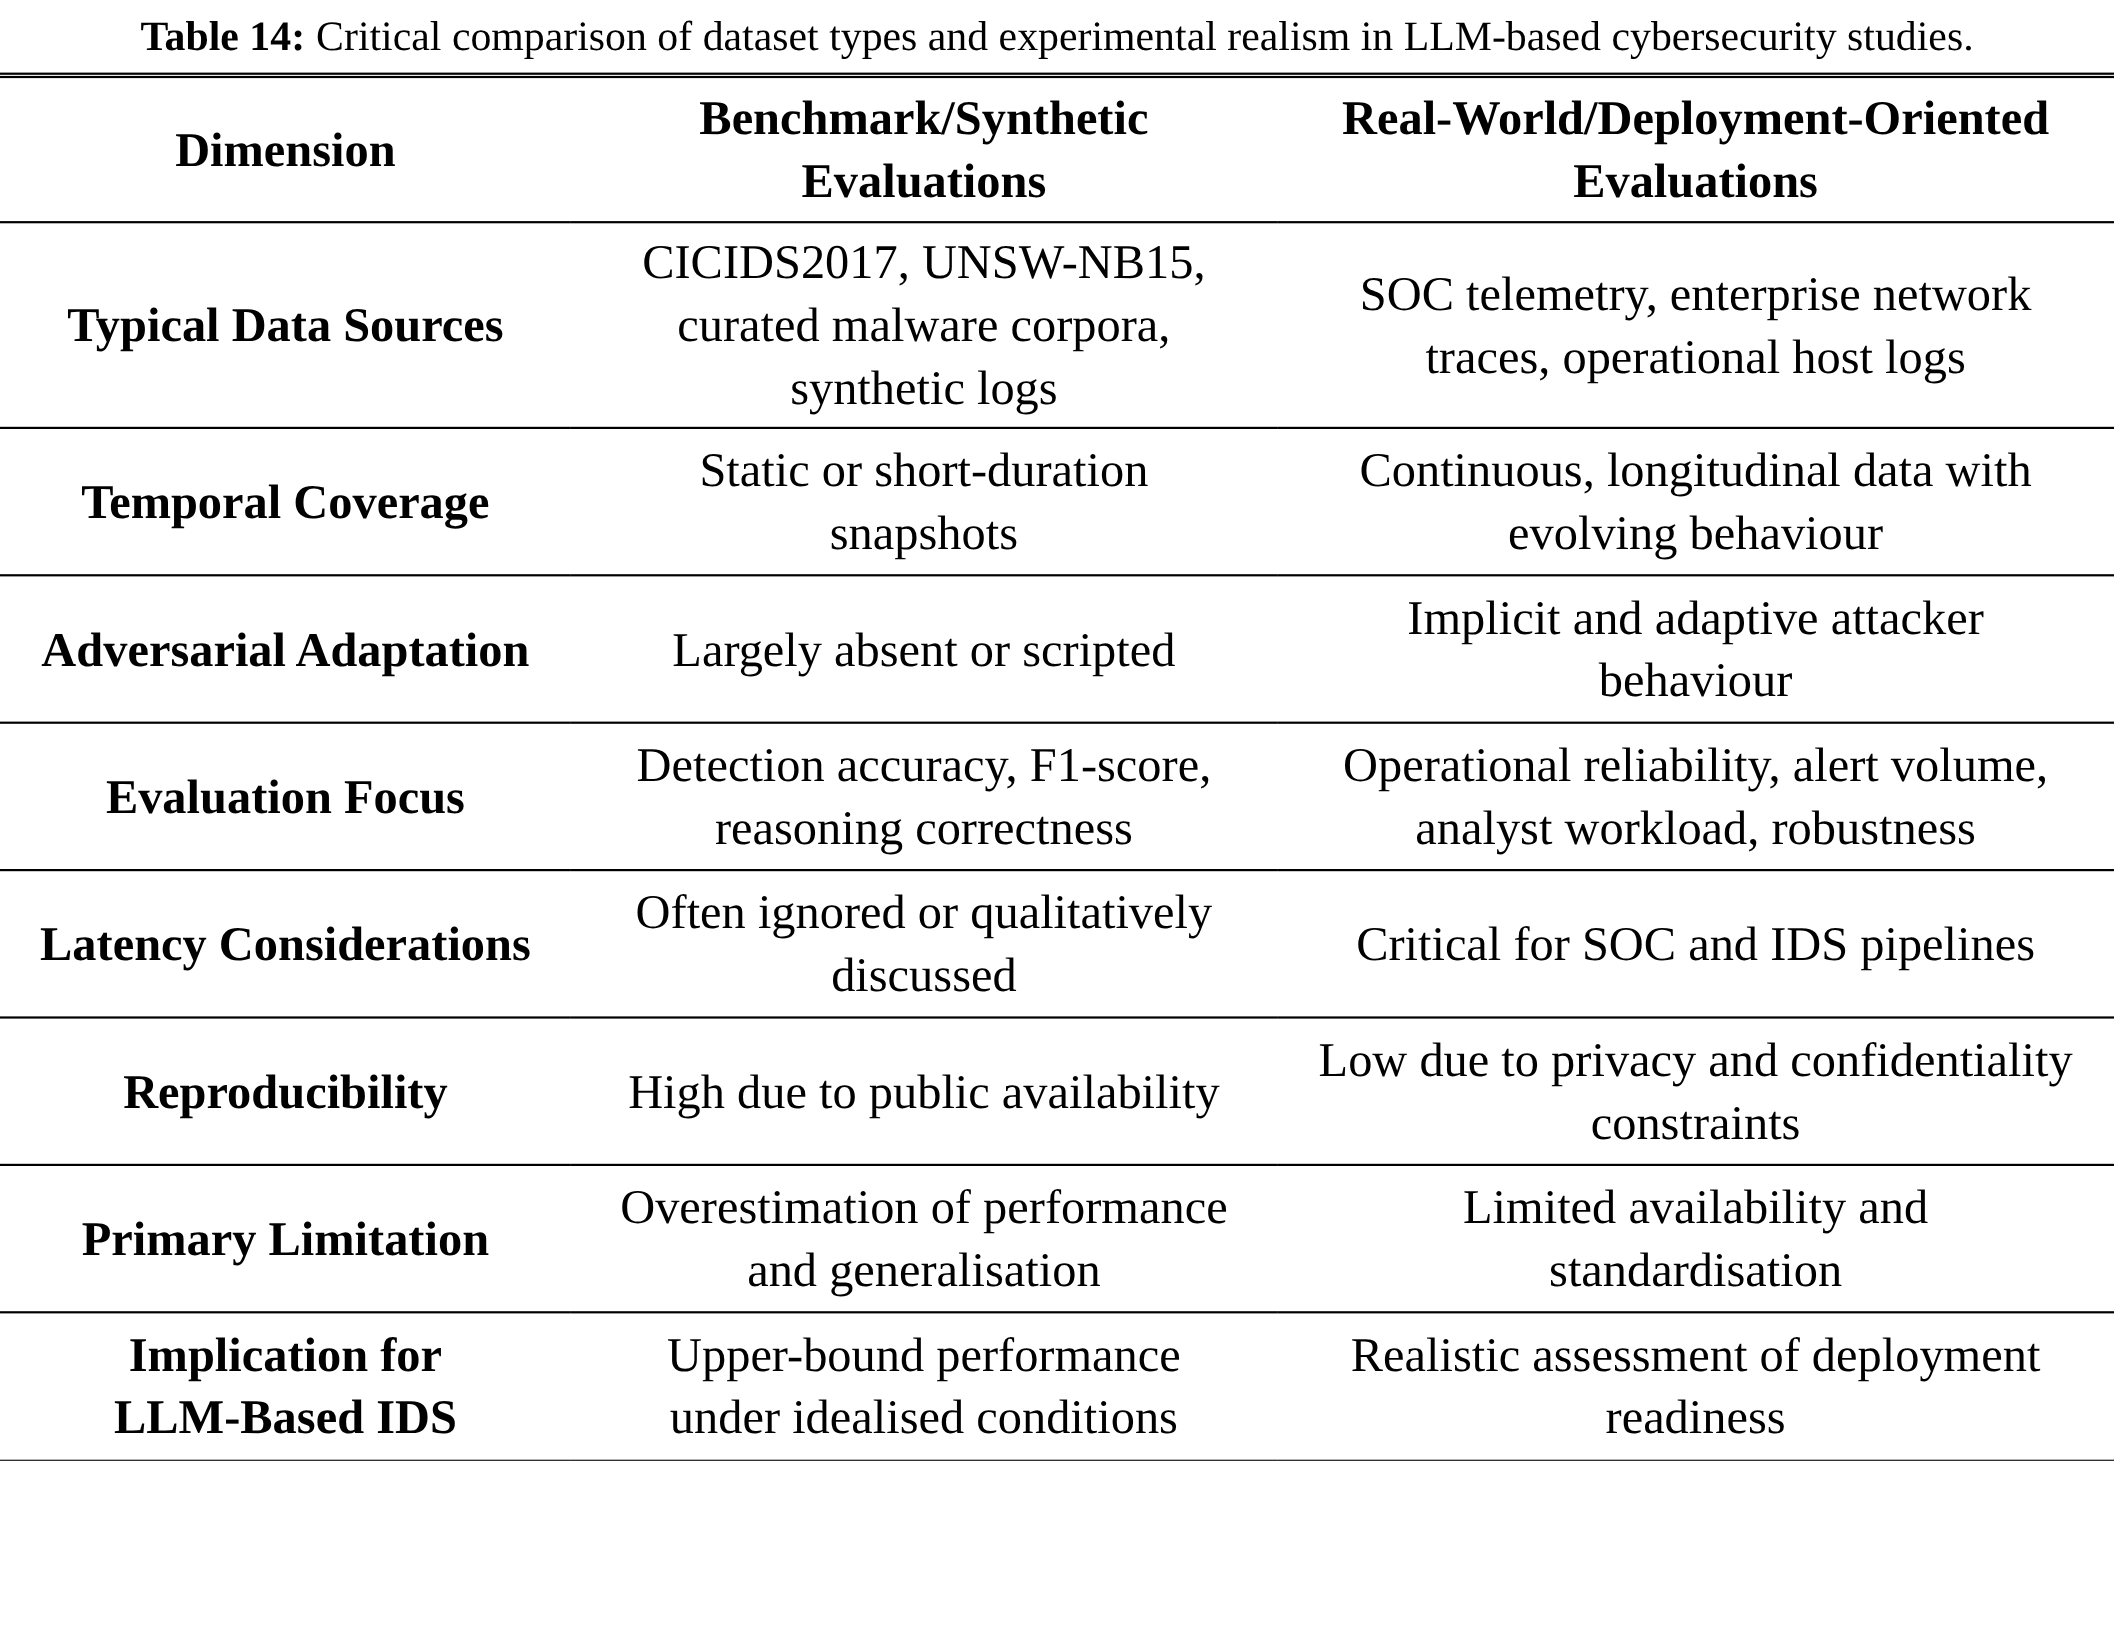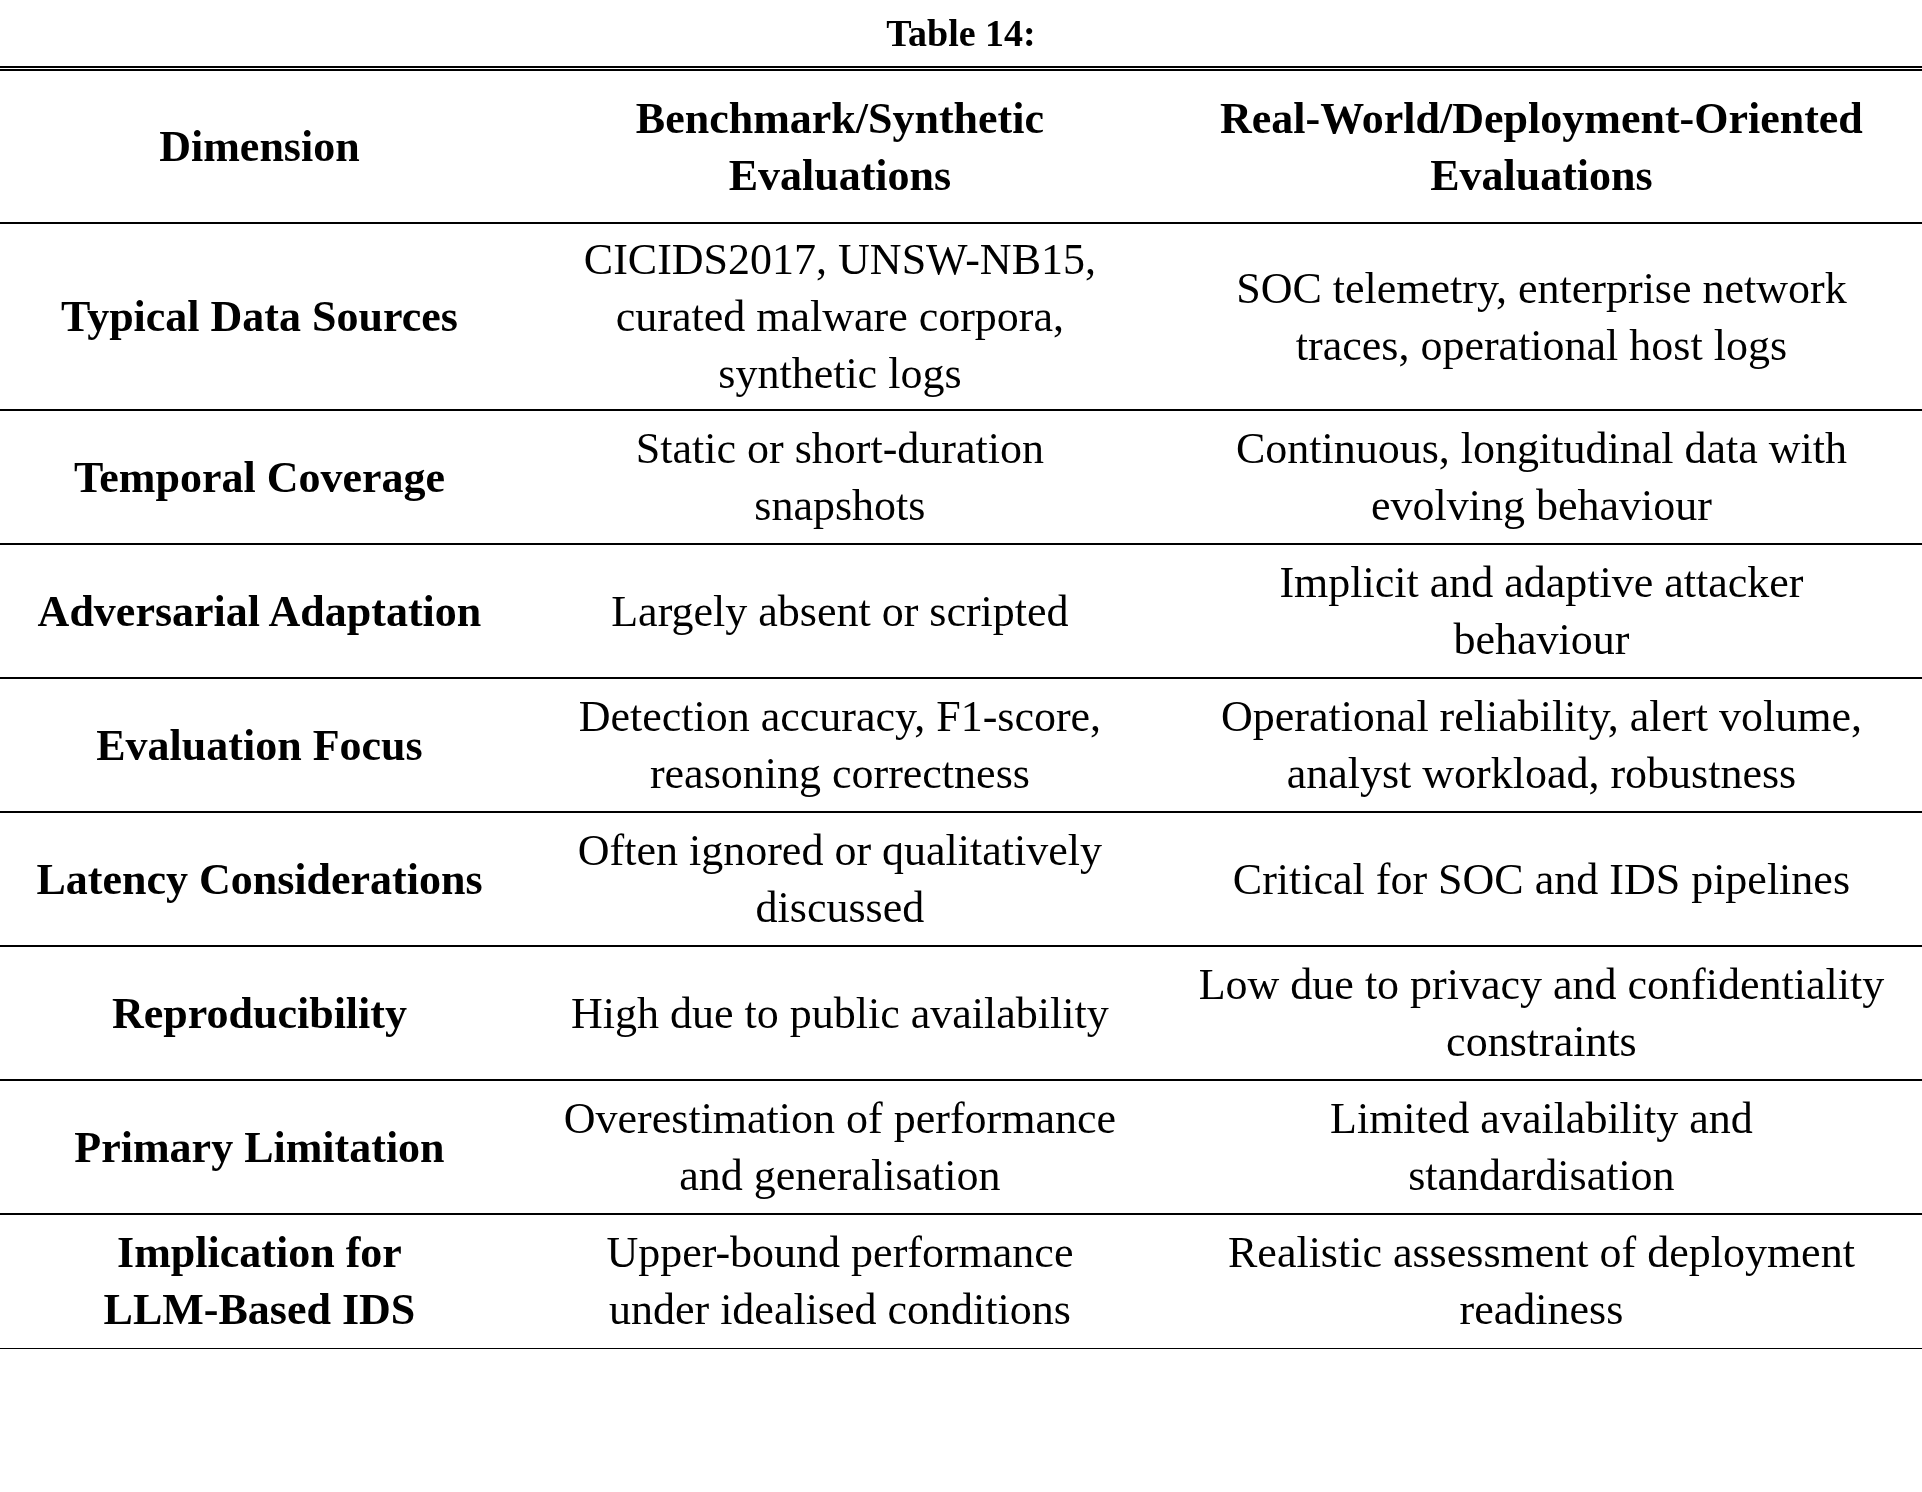--- a/index.html
+++ b/index.html
@@ -39,35 +39,36 @@
     vertical-align: middle;
     font-size: 44px;
     line-height: 57px;
     white-space: pre-line;
     border-bottom: 2px solid #000;
     padding: 4px 8px;
     overflow: hidden;
   }
   table.paper-table th { font-weight: bold; }
   td.dim-cell { font-weight: bold; }
-  tr.header-row { height: 152px; }
+  tr.header-row { height: 131px; }
   tr.row-tall { height: 187px; }
   tr.row-std { height: 134px; }
   tr.last-row th, tr.last-row td { border-bottom: 1px solid #000000; }
   .col-dim { width: 27%; }
   .col-bench { width: 33.4%; }
   .col-real { width: 39.6%; }
 </style>
 </head>
 <body>
 
 <div class="page">
 
   <div class="caption">
     <span class="cap-label">Table 14:</span>
+    <span class="cap-text">Critical comparison of dataset types and experimental realism in LLM-based cybersecurity studies.</span>
   </div>
 
   <div class="toprule"></div>
 
   <table class="paper-table">
     <colgroup>
       <col class="col-dim">
       <col class="col-bench">
       <col class="col-real">
     </colgroup>

